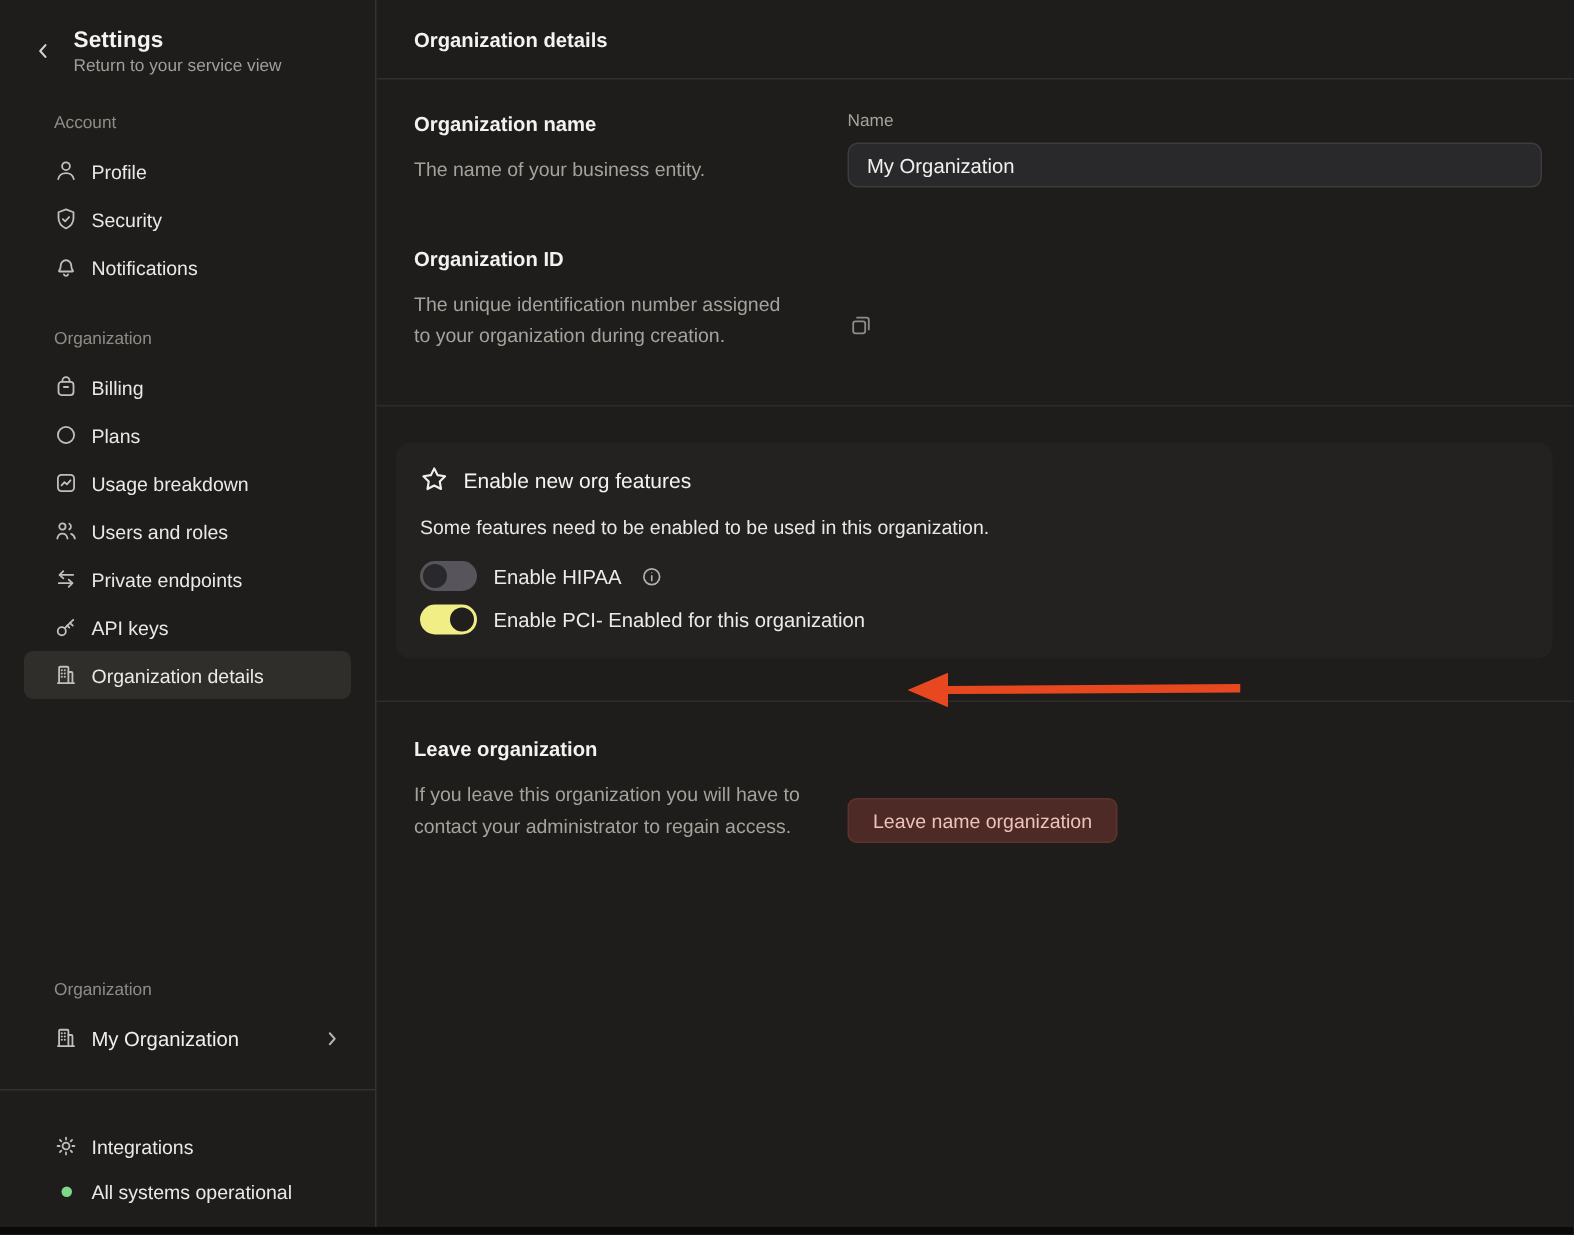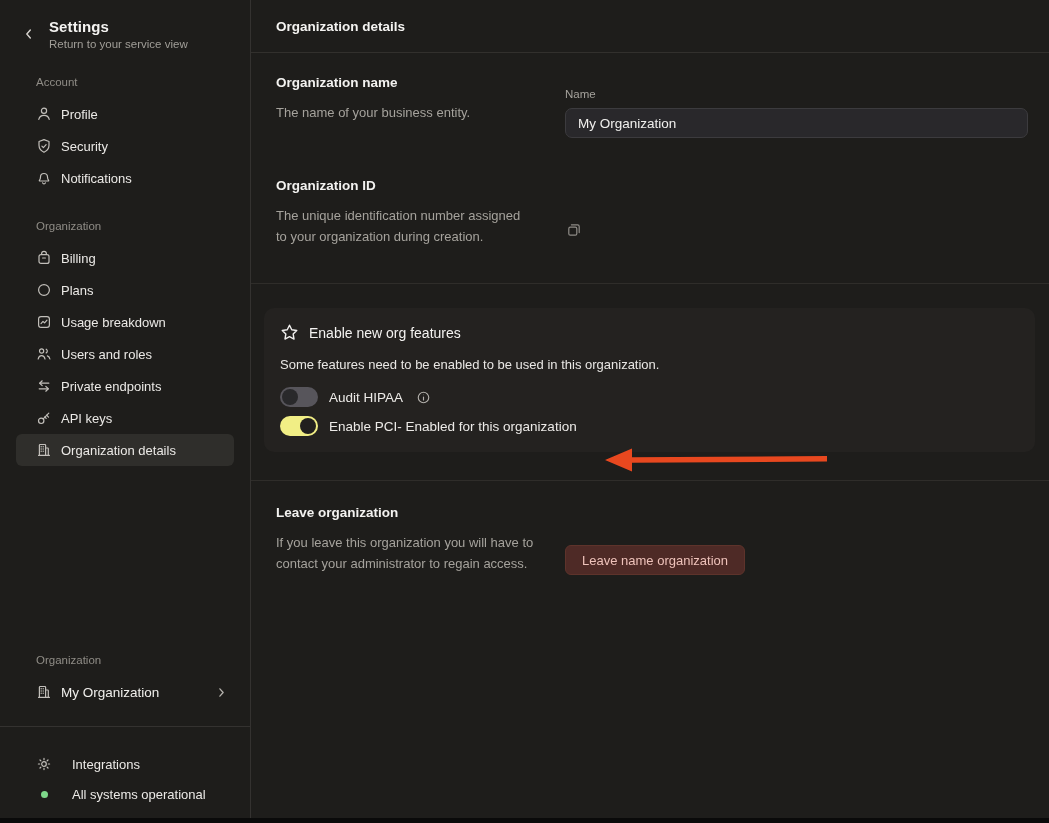--- a/index.html
+++ b/index.html
@@ -34,38 +34,38 @@
   }
   .sb-item.selected { background: #2f2e2b; }
   .sb-icon { width: 16px; height: 16px; flex: 0 0 auto; color: #c2bfba; display: flex; align-items: center; justify-content: center; }
   .sb-icon svg { display: block; }
 
   .sb-bottom { margin-top: auto; }
   .sb-org-row { height: 32px; display: flex; align-items: center; gap: 9px; padding: 0 6px 0 20px; font-size: 13.5px; color: #f0efec; cursor: pointer; }
   .sb-org-chevron { margin-left: auto; color: #b6b3ae; display: flex; }
   .sb-div { margin: 18px -16px 0; border-top: 1px solid #343230; }
   .sb-footer { padding: 22px 0 14px; }
-  .sb-foot-row { height: 30px; display: flex; align-items: center; gap: 20px; padding: 0 10px 0 20px; font-size: 13px; color: #ebe9e6; cursor: pointer; }
+  .sb-foot-row { height: 30px; display: flex; align-items: center; gap: 9px; padding: 0 10px 0 20px; font-size: 13px; color: #ebe9e6; cursor: pointer; }
   .status-dot { width: 7px; height: 7px; border-radius: 50%; margin: 0 4.5px; flex: 0 0 auto; }
 
   
   .main { position: absolute; left: 251px; right: 0; top: 0; bottom: 0; }
   .main-head {
     height: 53px; display: flex; align-items: center; padding: 0 25px;
     border-bottom: 1px solid #32302d;
   }
   .main-head-title { font-size: 13.5px; font-weight: 700; color: #f4f3f1; }
 
   .section-grid { display: grid; grid-template-columns: 264px 1fr; column-gap: 25px; padding-left: 25px; padding-right: 21px; }
   .sec1 { padding-top: 22px; }
   .sec2 { padding-top: 40px; padding-bottom: 36px; }
   .sec-title { font-size: 13.5px; font-weight: 700; color: #f3f2f0; }
   .sec-desc { font-size: 13px; color: #a5a29c; line-height: 1.58; margin-top: 13px; max-width: 258px; }
 
-  .field-label { font-size: 11.5px; color: #a5a29c; margin-top: 13px; }
+  .field-label { font-size: 11.5px; color: #a5a29c; }
   .text-input {
     margin-top: 8px; width: 100%; height: 30px;
     background: #29282b; border: 1px solid #3c3b3e; border-radius: 7px;
     padding: 0 12px; font-size: 13.5px; color: #f1f0ee;
     font-family: "Liberation Sans", sans-serif; outline: none;
   }
 
   .id-row { display: flex; align-items: center; gap: 15px; margin-top: 43px; }
   .id-value { font-size: 13.5px; font-weight: 600; color: #f4f3f1; letter-spacing: .3px; }
   .copy-btn { width: 18px; height: 18px; display: flex; align-items: center; justify-content: center; color: #8f8c87; cursor: pointer; }
@@ -304,21 +304,21 @@
           </svg>
       </span>
       <span class="card-title">Enable new org features</span>
     </div>
     <div class="card-desc">Some features need to be enabled to be used in this organization.</div>
 
     <div class="toggle-row r1">
       <span class="toggle off" style="background: rgb(87, 85, 91);">
           <span class="knob"></span>
         </span>
-      <span class="toggle-label">Audit HIPAA</span>
+      <span class="toggle-label">Enable HIPAA</span>
       <span class="info-btn">
         <svg width="15" height="15" viewBox="0 0 16 16" fill="none" stroke="currentColor" stroke-width="1.2" stroke-linecap="round">
             <circle cx="8" cy="8" r="5.6"></circle>
             <path d="M8 7.4v3.2"></path>
             <circle cx="8" cy="5.1" r="0.4" fill="currentColor" stroke="none"></circle>
           </svg>
       </span>
     </div>
 
     <div class="toggle-row r2">

